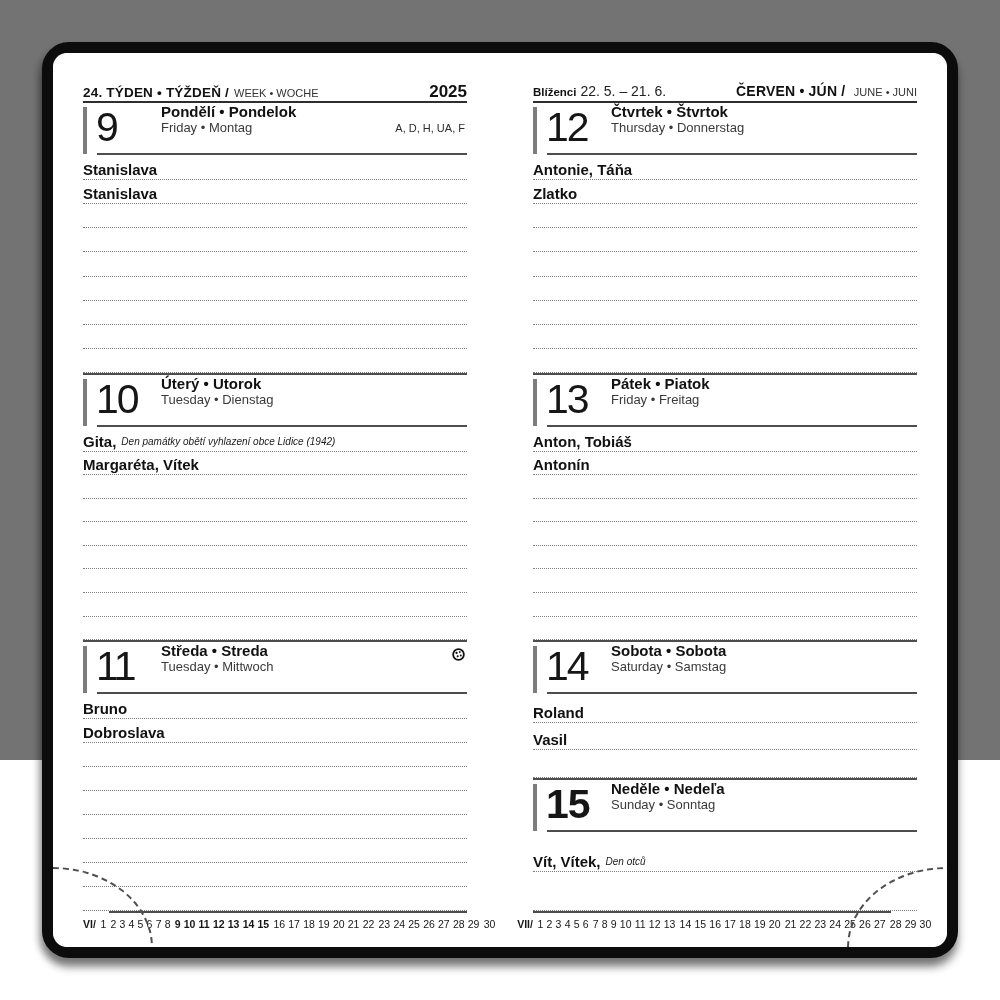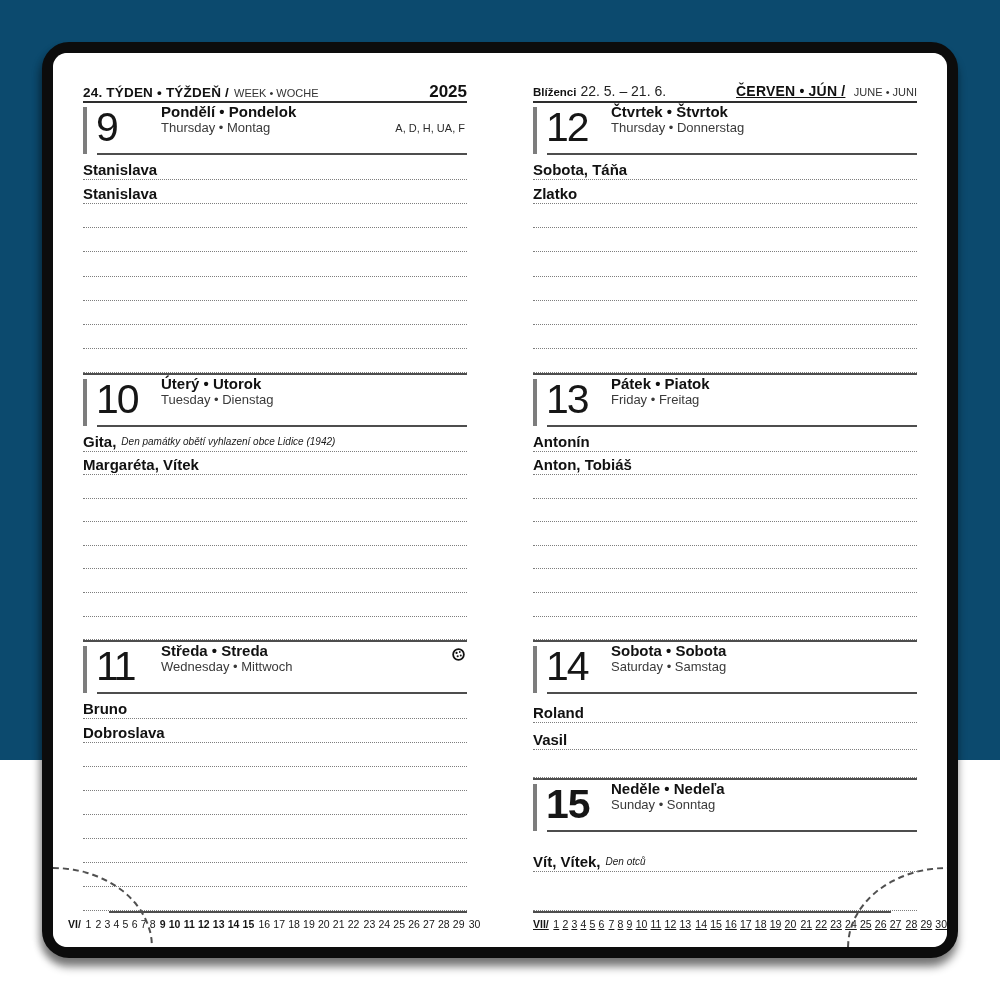--- a/index.html
+++ b/index.html
@@ -1,39 +1,39 @@
 <!DOCTYPE html>
 <html><head>
 <meta charset="utf-8">
 <style>
   * { margin:0; padding:0; box-sizing:border-box; }
   html,body { width:1000px; height:1000px; background:#ffffff;
     font-family:"Liberation Sans", sans-serif; color:#111; }
-  .stage { position:relative; width:1000px; height:760px; background:#0c4a6e; }
+  .stage { position:relative; width:1000px; height:760px; background:#737373; }
 
   
   .frame { position:absolute; left:42px; top:42px; width:916px; height:916px;
     border:11px solid #0c0c0c; border-radius:27px; background:#fff;
     box-shadow:0 9px 9px rgba(0,0,0,0.45), -4px 5px 7px rgba(0,0,0,0.18); }
   .frame-inner { position:absolute; inset:0; overflow:hidden; border-radius:14px; background:#fff; }
 
   .pages { display:flex; height:100%; padding:29px 30px 0 30px; }
   .page { width:384px; display:flex; flex-direction:column; }
   .page.left { margin-right:66px; }
 
   
   .week-header, .month-header { flex:none; height:21px; display:flex; align-items:baseline;
     border-bottom:2px solid #2e2e2e; padding-bottom:3px; }
   .wh-bold { font-size:13.5px; font-weight:700; letter-spacing:0.2px; }
   .wh-light { font-size:11px; color:#333; margin-left:5px; }
   .wh-year { margin-left:auto; font-size:17px; font-weight:700; }
   .zh-bold { font-size:11.5px; font-weight:700; }
   .zh-light { font-size:14px; color:#222; margin-left:4px; }
   .mh-right { margin-left:auto; }
-  .mh-bold { font-size:14px; font-weight:700; letter-spacing:0.2px;text-decoration:underline; }
+  .mh-bold { font-size:14px; font-weight:700; letter-spacing:0.2px; }
   .mh-light { font-size:11px; color:#333; margin-left:4px; }
 
   
   .day-section { display:flex; flex-direction:column; border-top:2px solid #4d4d4d; }
   .day-section.first { border-top:none; }
   .day-header { position:relative; flex:none; height:52px; display:flex; align-items:flex-start; }
   .day-header::after { content:""; position:absolute; left:14px; right:0; bottom:0;
     border-bottom:2px solid #4d4d4d; }
   .day-bar { position:absolute; left:0; top:4px; bottom:1px; width:4px; background:#7d7d7d; }
   .day-number { margin-left:13px; width:65px; font-size:41px; line-height:48px;
@@ -51,22 +51,22 @@
   .entry-bold { font-size:15px; font-weight:700; line-height:16px; padding-bottom:1px; white-space:pre; }
   .entry-italic { font-size:10px; font-style:italic; line-height:16px; padding-bottom:1px;
     margin-left:5px; color:#1a1a1a; white-space:pre; }
 
   
   .mini-cal { flex:none; height:32px; padding-top:0; }
   .mini-rule { border-top:2px solid #4d4d4d; height:0; }
   .page.left .mini-rule { margin-left:26px; }
   .page.right .mini-rule { margin-right:26px; }
   .mini-nums { display:flex; align-items:baseline; padding-top:5px; font-size:10.5px; color:#161616; }
-  .page.left .mini-nums { justify-content:center; }
-  .page.right .mini-nums { justify-content:space-between;text-decoration:underline; }
+  .page.left .mini-nums { }
+  .page.right .mini-nums { justify-content:center; }
   .mc-prefix { font-weight:700; margin-right:3px; }
   .mc-day { margin:0 1.6px; }
   .mc-day.b { font-weight:700; }
   .mc-tick { display:inline-block; width:1px; height:6px; background:#333;
     align-self:flex-end; margin:0 0.5px -2px 0.5px; }
 
   
   .curl { position:absolute; width:200px; height:160px; border:2px dashed #4f4f4f;
     border-radius:50%; background:transparent; }
   .curl.left { left:-100px; bottom:-80px; }
@@ -88,21 +88,21 @@
             <span class="wh-light">WEEK • WOCHE</span>
             <span class="wh-year">2025</span>
           </div>
           <div class="days">
               <div class="day-section first" style="height: 270px; flex: 0 0 auto;">
                 <div class="day-header">
                   <div class="day-bar"></div>
                   <div class="day-number">9</div>
                   <div class="day-names">
                     <div class="dn-bold">Pondělí • Pondelok</div>
-                    <div class="dn-light">Thursday • Montag</div>
+                    <div class="dn-light">Friday • Montag</div>
                   </div>
                   <div class="day-extra">A, D, H, UA, F</div>
                 </div>
                 <div class="day-lines">
                   <div class="line">
                     <span class="entry-bold">Stanislava</span>
                   </div>
                   <div class="line">
                     <span class="entry-bold">Stanislava</span>
                   </div>
@@ -140,21 +140,21 @@
                   <div class="line"></div>
                   <div class="line"></div>
                 </div>
               </div>
               <div class="day-section" style="height: 271px; flex: 0 0 auto;">
                 <div class="day-header">
                   <div class="day-bar"></div>
                   <div class="day-number">11</div>
                   <div class="day-names">
                     <div class="dn-bold">Středa • Streda</div>
-                    <div class="dn-light">Wednesday • Mittwoch</div>
+                    <div class="dn-light">Tuesday • Mittwoch</div>
                   </div>
                   <div class="day-extra" style="padding-top: 0px;">
                     <svg width="13" height="13" viewBox="0 0 16 16" class="moon-svg">
                       <circle cx="8" cy="8" r="6.6" fill="#fff" stroke="#111" stroke-width="2.2"></circle>
                       <circle cx="5.6" cy="6" r="1.4" fill="#111"></circle>
                       <circle cx="9.6" cy="4.9" r="1.1" fill="#111"></circle>
                       <circle cx="7" cy="10.2" r="1.3" fill="#111"></circle>
                       <circle cx="10.8" cy="9.3" r="1.2" fill="#111"></circle>
                     </svg>
                   </div>
@@ -233,21 +233,21 @@
                 <div class="day-header">
                   <div class="day-bar"></div>
                   <div class="day-number">12</div>
                   <div class="day-names">
                     <div class="dn-bold">Čtvrtek • Štvrtok</div>
                     <div class="dn-light">Thursday • Donnerstag</div>
                   </div>
                 </div>
                 <div class="day-lines">
                   <div class="line">
-                    <span class="entry-bold">Sobota, Táňa</span>
+                    <span class="entry-bold">Antonie, Táňa</span>
                   </div>
                   <div class="line">
                     <span class="entry-bold">Zlatko</span>
                   </div>
                   <div class="line"></div>
                   <div class="line"></div>
                   <div class="line"></div>
                   <div class="line"></div>
                   <div class="line"></div>
                   <div class="line"></div>
@@ -258,24 +258,24 @@
                 <div class="day-header">
                   <div class="day-bar"></div>
                   <div class="day-number">13</div>
                   <div class="day-names">
                     <div class="dn-bold">Pátek • Piatok</div>
                     <div class="dn-light">Friday • Freitag</div>
                   </div>
                 </div>
                 <div class="day-lines">
                   <div class="line">
+                    <span class="entry-bold">Anton, Tobiáš</span>
+                  </div>
+                  <div class="line">
                     <span class="entry-bold">Antonín</span>
-                  </div>
-                  <div class="line">
-                    <span class="entry-bold">Anton, Tobiáš</span>
                   </div>
                   <div class="line"></div>
                   <div class="line"></div>
                   <div class="line"></div>
                   <div class="line"></div>
                   <div class="line"></div>
                   <div class="line"></div>
                   <div class="line"></div>
                 </div>
               </div>

